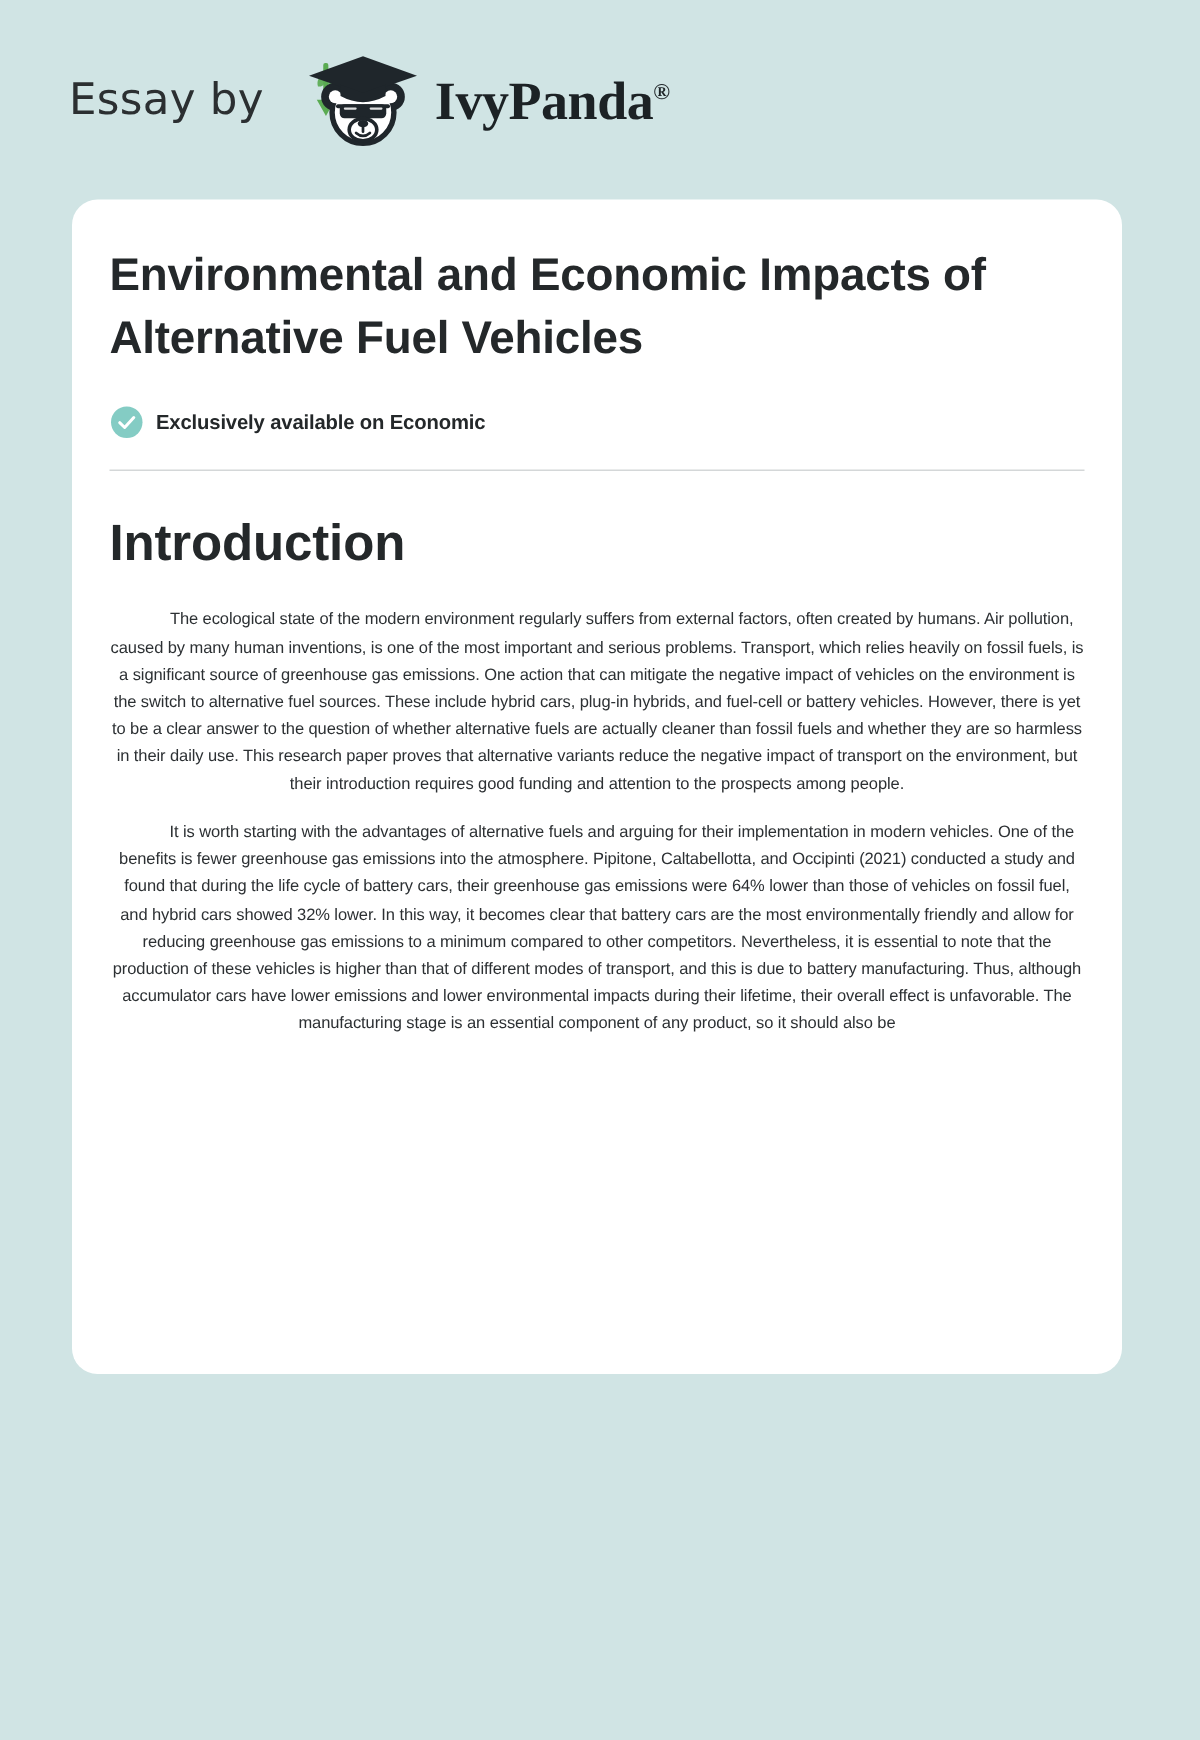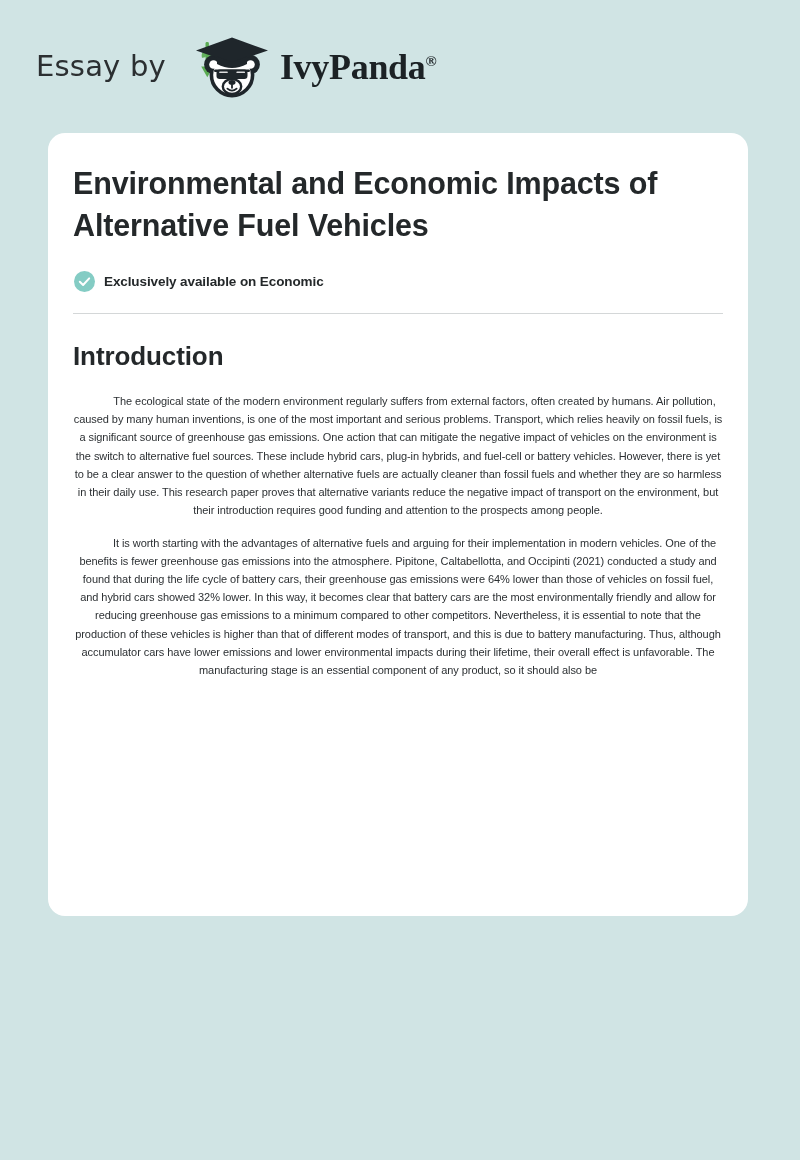--- a/index.html
+++ b/index.html
@@ -13,21 +13,21 @@
     font-family: "Liberation Sans", sans-serif;
     -webkit-font-smoothing: antialiased;
     overflow: hidden;
   }
 
   
   .brand-bar {
     height: 133px;
     display: flex;
     align-items: center;
-    padding-left: 36px;
+    padding-left: 46px;
     box-sizing: border-box;
   }
   .brand-inner {
     display: flex;
     align-items: center;
     gap: 14px;
   }
   .essay-by {
     font-family: "DejaVu Sans", sans-serif;
     font-size: 29px;
@@ -125,21 +125,21 @@
   .divider {
     height: 1px;
     background: #d4d7d8;
     margin: 21px 0 0 0;
     width: 650px;
   }
 
   
   .section-heading {
     font-family: "Liberation Sans Narrow", "Liberation Sans", sans-serif;
-    font-size: 26px;
+    font-size: 34px;
     font-weight: 700;
     color: #24282a;
     line-height: 1.55;
     letter-spacing: -0.1px;
     margin: 0;
     padding-top: 22px;
   }
   .section-heading.second {
     padding-top: 26px;
   }

